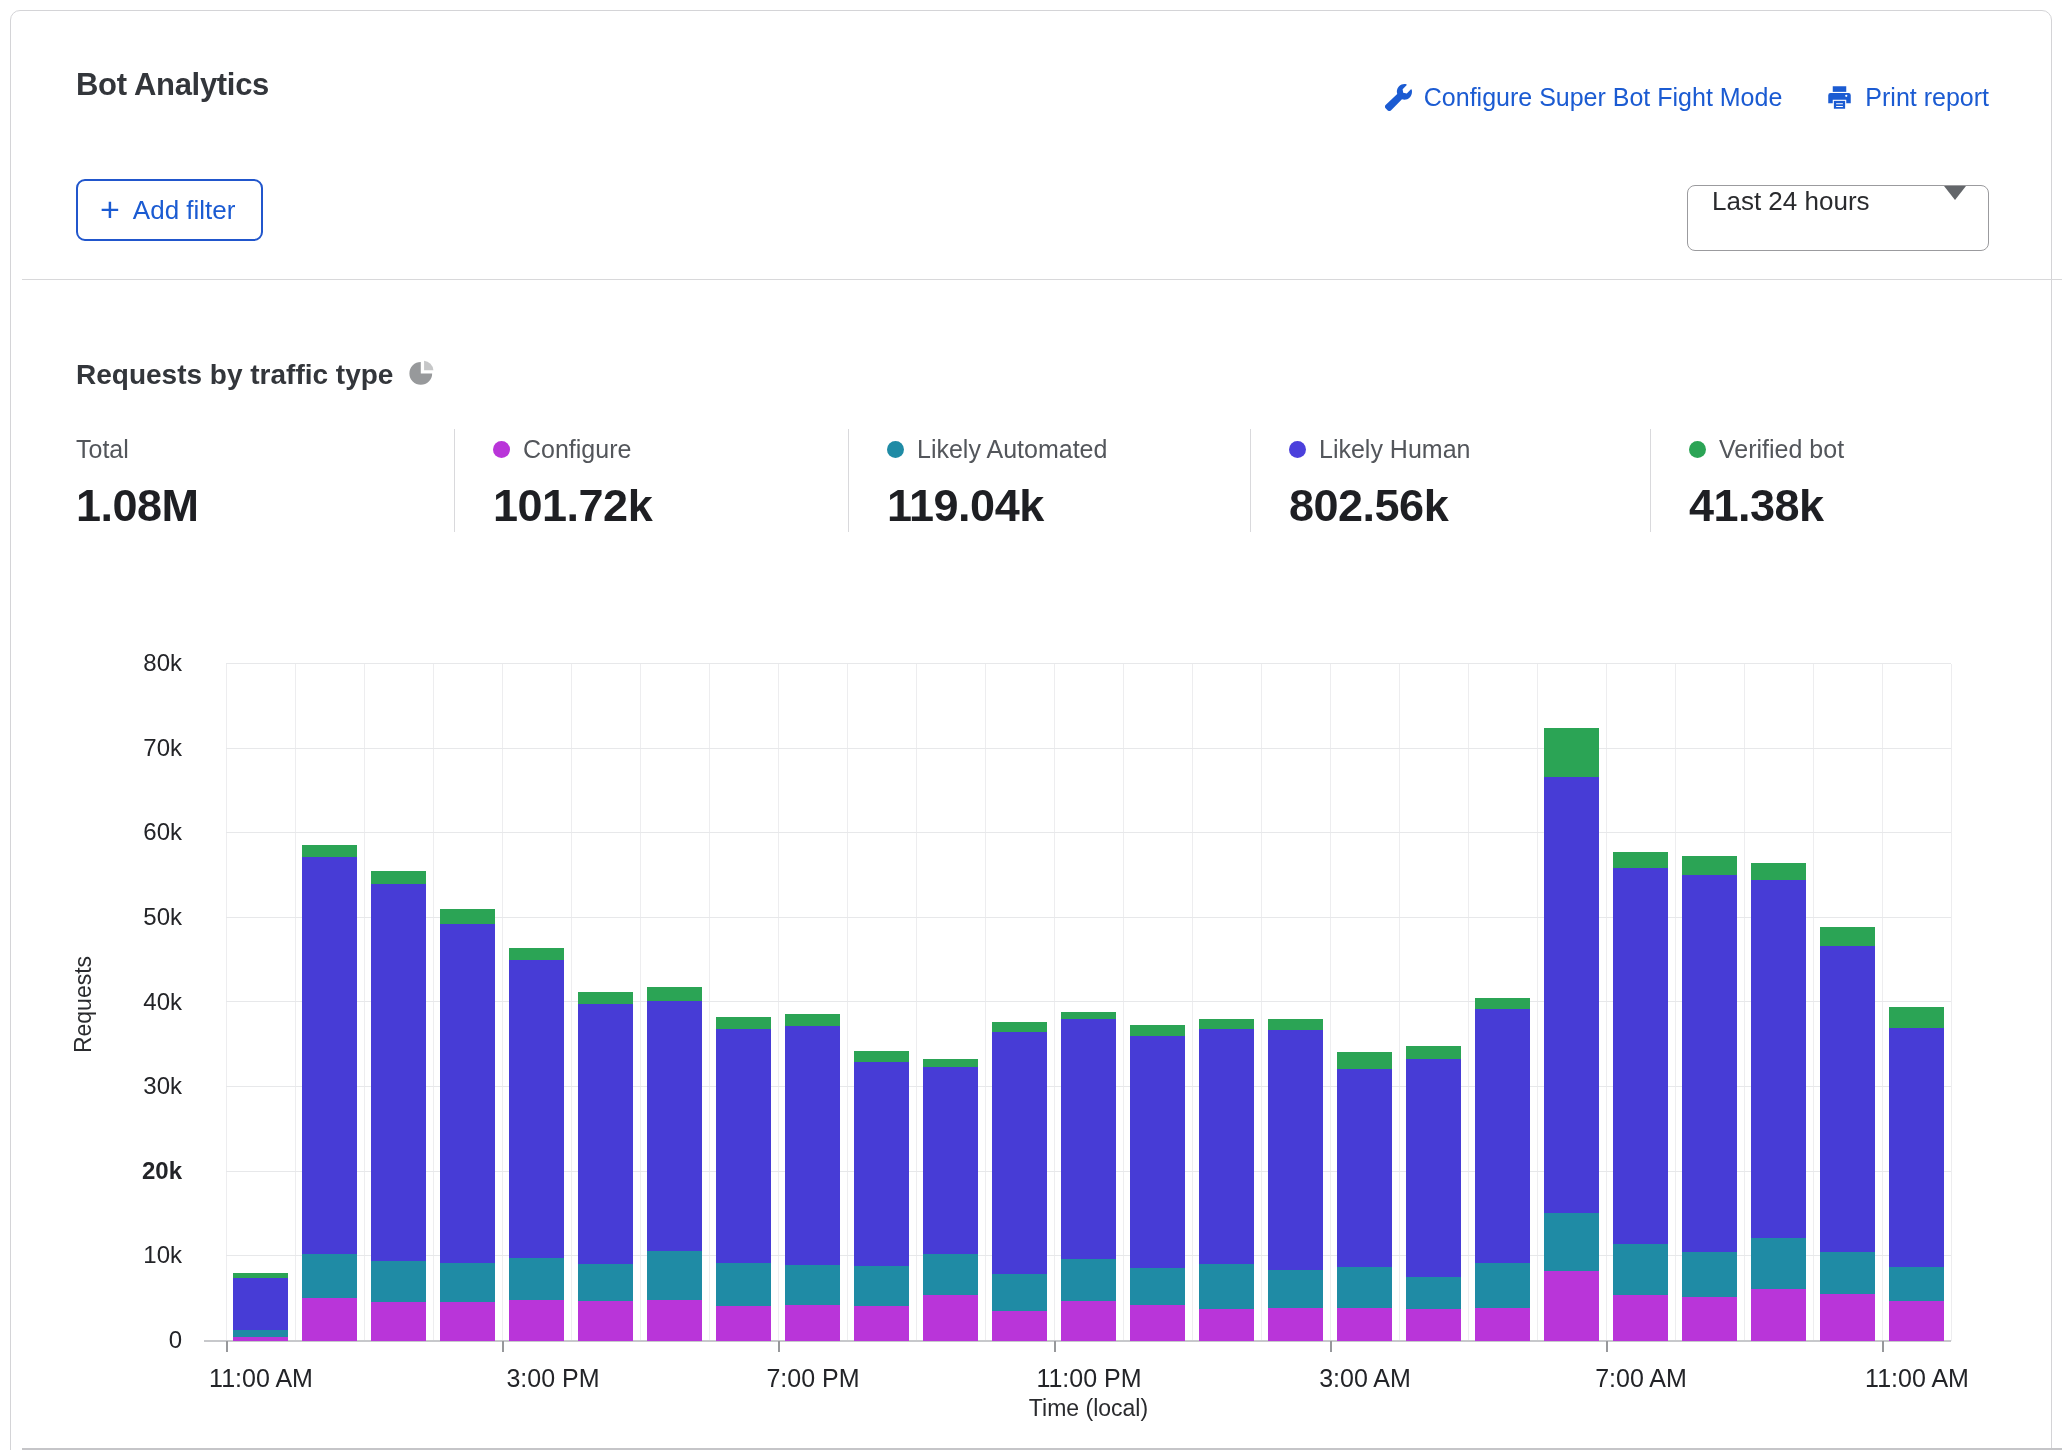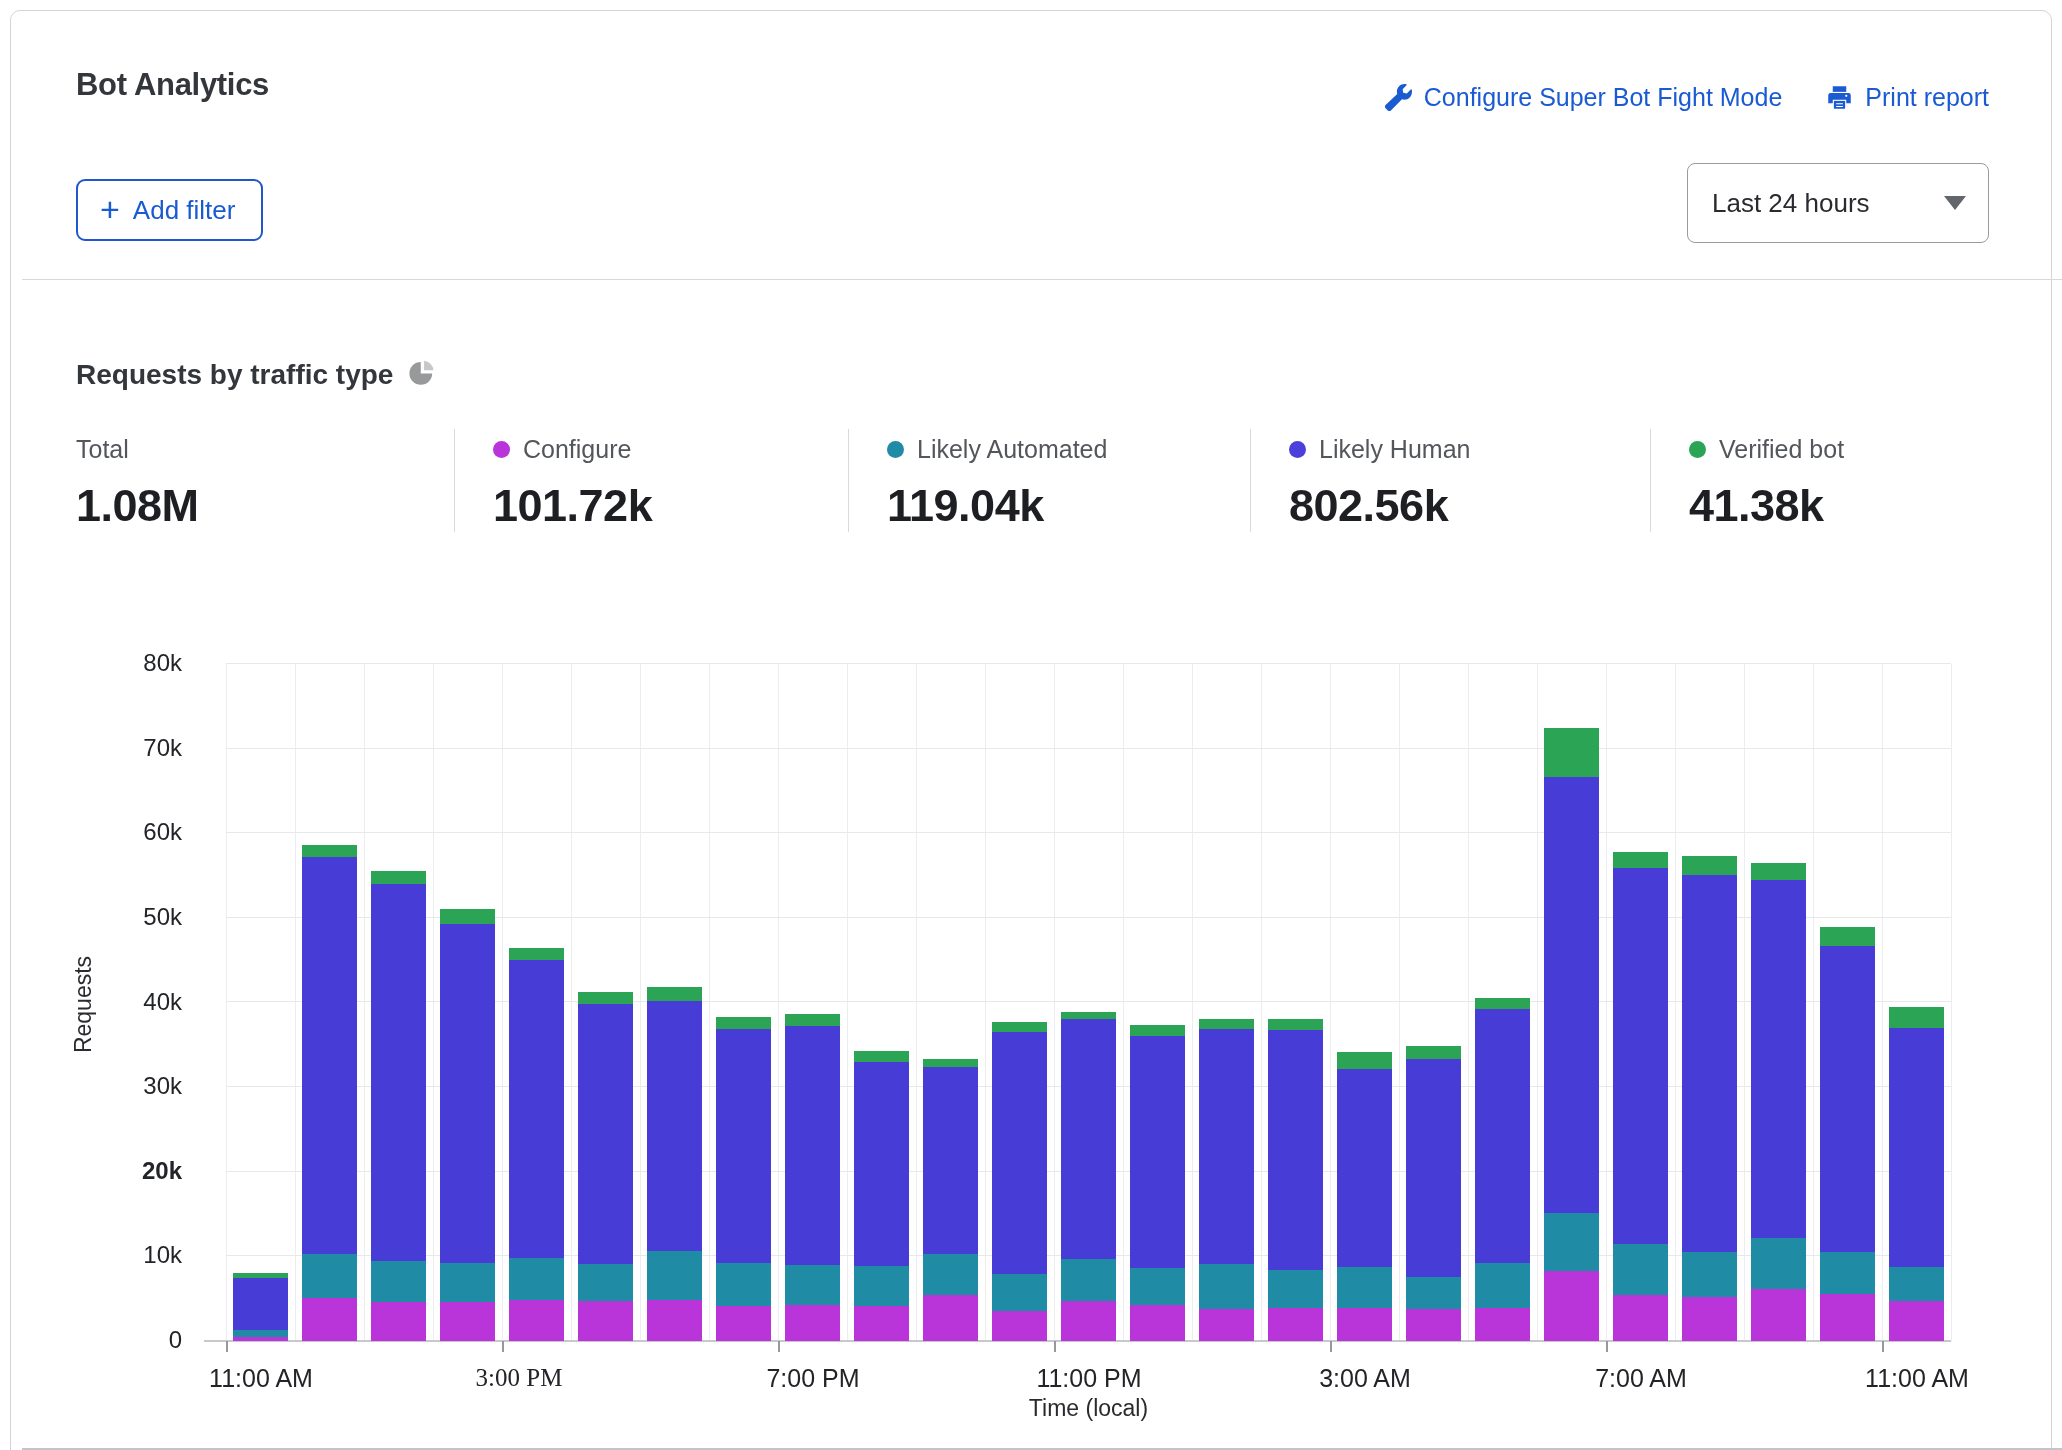--- a/index.html
+++ b/index.html
@@ -22,23 +22,23 @@
   }
   .hlink { display:flex; align-items:center; gap:12px; font-size:25px; color:#1b5bd2; cursor:pointer; }
   .hlink svg { display:block; }
   .add-filter-btn {
     position:absolute; left:65px; top:168px; height:62px; padding:0 26px 0 22px;
     border:2px solid #2156cc; border-radius:9px; background:#fff;
     display:flex; align-items:center; gap:13px; color:#1b5bd2; font-size:26px; cursor:pointer;
   }
   .add-filter-btn .plus { font-size:34px; font-weight:400; line-height:1; margin-top:-3px; }
   .time-range {
-    position:absolute; top:152px; right:62px; width:302px; height:80px;
+    position:absolute; top:174px; right:62px; width:302px; height:66px;
     border:1px solid #9b9b9e; border-radius:8px; background:#fff;
-    display:flex; align-items:center; justify-content:space-between; padding:0 22px 0 24px;
+    display:flex; align-items:flex-start; justify-content:space-between; padding:0 22px 0 24px;
     font-size:26px; color:#2a2b2e; cursor:pointer;
   }
   .caret-down {
     width:0; height:0; border-left:11px solid transparent; border-right:11px solid transparent;
     border-top:14px solid #63666a;
   }
   .header-divider { position:absolute; left:11px; top:268px; width:2040px; height:1px; background:#d8d8da; }
   .section-title-row { position:absolute; left:65px; top:348px; display:flex; align-items:center; gap:16px; }
   .section-title { font-size:28px; font-weight:700; color:#33363b; }
   .stats-row { position:absolute; left:65px; top:418px; width:1932px; display:flex; }
@@ -348,21 +348,21 @@
       </div>
       <div class="bar" style="left: 1663px; height: 334.3px;">
         <div class="seg" style="bottom: 0px; height: 39.8px; background: rgb(185, 53, 217);"></div>
         <div class="seg" style="bottom: 39.8px; height: 34.7px; background: rgb(31, 139, 165);"></div>
         <div class="seg" style="bottom: 74.5px; height: 238.6px; background: rgb(71, 60, 214);"></div>
         <div class="seg" style="bottom: 313.1px; height: 21.2px; background: rgb(43, 164, 85);"></div>
       </div>
       <div class="x-tick-mark" style="left: 0px;"></div>
       <div class="x-tick-label" style="left: 35px;">11:00 AM</div>
       <div class="x-tick-mark" style="left: 276px;"></div>
-      <div class="x-tick-label" style="left: 293px; font-family: Liberation Serif, serif;">3:00 PM</div>
+      <div class="x-tick-label" style="left: 327px;">3:00 PM</div>
       <div class="x-tick-mark" style="left: 552px;"></div>
       <div class="x-tick-label" style="left: 587px;">7:00 PM</div>
       <div class="x-tick-mark" style="left: 828px;"></div>
       <div class="x-tick-label" style="left: 863px;">11:00 PM</div>
       <div class="x-tick-mark" style="left: 1104px;"></div>
       <div class="x-tick-label" style="left: 1139px;">3:00 AM</div>
       <div class="x-tick-mark" style="left: 1380px;"></div>
       <div class="x-tick-label" style="left: 1415px;">7:00 AM</div>
       <div class="x-tick-mark" style="left: 1656px;"></div>
       <div class="x-tick-label" style="left: 1691px;">11:00 AM</div>

